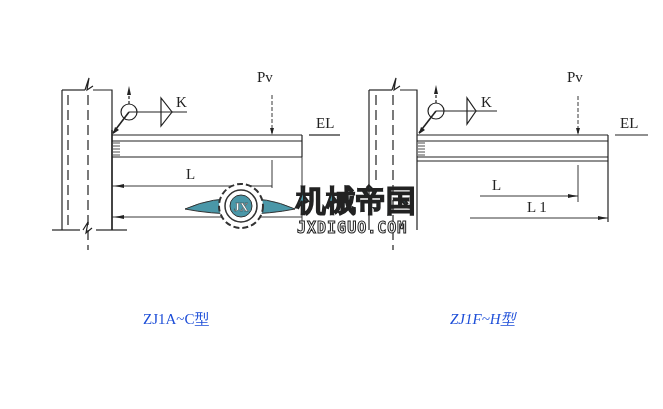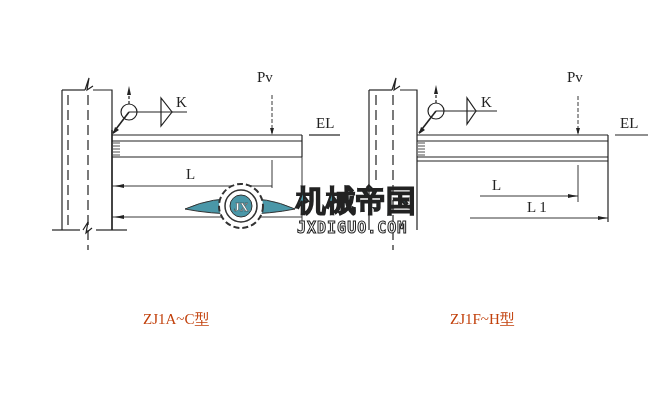--- a/index.html
+++ b/index.html
@@ -1,19 +1,19 @@
 <!DOCTYPE html>
 <html><head>
   <meta charset="utf-8">
   <style>
     html, body { margin: 0; padding: 0; background: #ffffff; }
     body { width: 663px; height: 409px; position: relative; overflow: hidden; font-family: "Liberation Serif", serif; }
     svg { position: absolute; left: 0; top: 0; }
     .lbl { font-family: "Liberation Serif", "DejaVu Serif", serif; fill: #222; }
-    .cap { position: absolute; font-family: "Liberation Serif", "DejaVu Serif", serif; font-size: 15px; color: #c2410c; }
+    .cap { position: absolute; font-family: "Liberation Serif", "DejaVu Serif", serif; font-size: 15px; color: #1d4ed8; }
   </style>
 </head>
 <body>
 
 <svg width="663" height="409" viewBox="0 0 663 409">
   <g stroke="#222" fill="none" stroke-width="1.2">
 
     <g>
 
       <polyline points="62,90 62,230"></polyline>
@@ -130,13 +130,13 @@
       <circle cx="241" cy="206" r="11" fill="#4a97a8" stroke="#333" stroke-width="1"></circle>
       <text x="241" y="211" text-anchor="middle" font-family="Liberation Serif, serif" font-size="12" font-weight="bold" fill="#fff" stroke="#333" stroke-width="0.4">JX</text>
     </g>
     <rect x="295" y="180" width="178" height="34" fill="#4a97a8" opacity="0.0"></rect>
     <text x="296" y="211" font-family="DejaVu Sans, sans-serif" font-size="30" font-weight="bold" fill="#4a97a8" stroke="#222" stroke-width="1.2">机械帝国</text>
     <text x="297" y="233" font-family="DejaVu Sans Mono, monospace" font-size="15" font-weight="bold" fill="#fff" stroke="#222" stroke-width="1" letter-spacing="1">JXDIGUO.COM</text>
   </g>
 </svg>
 
 <div class="cap" style="left:143px; top:310px;">ZJ1A~C型</div>
-<div class="cap" style="left:450px; top:310px;">ZJ1F~H型</div>
+<div class="cap" style="left:450px; top:310px;font-style:italic;">ZJ1F~H型</div>
 
 </body></html>

